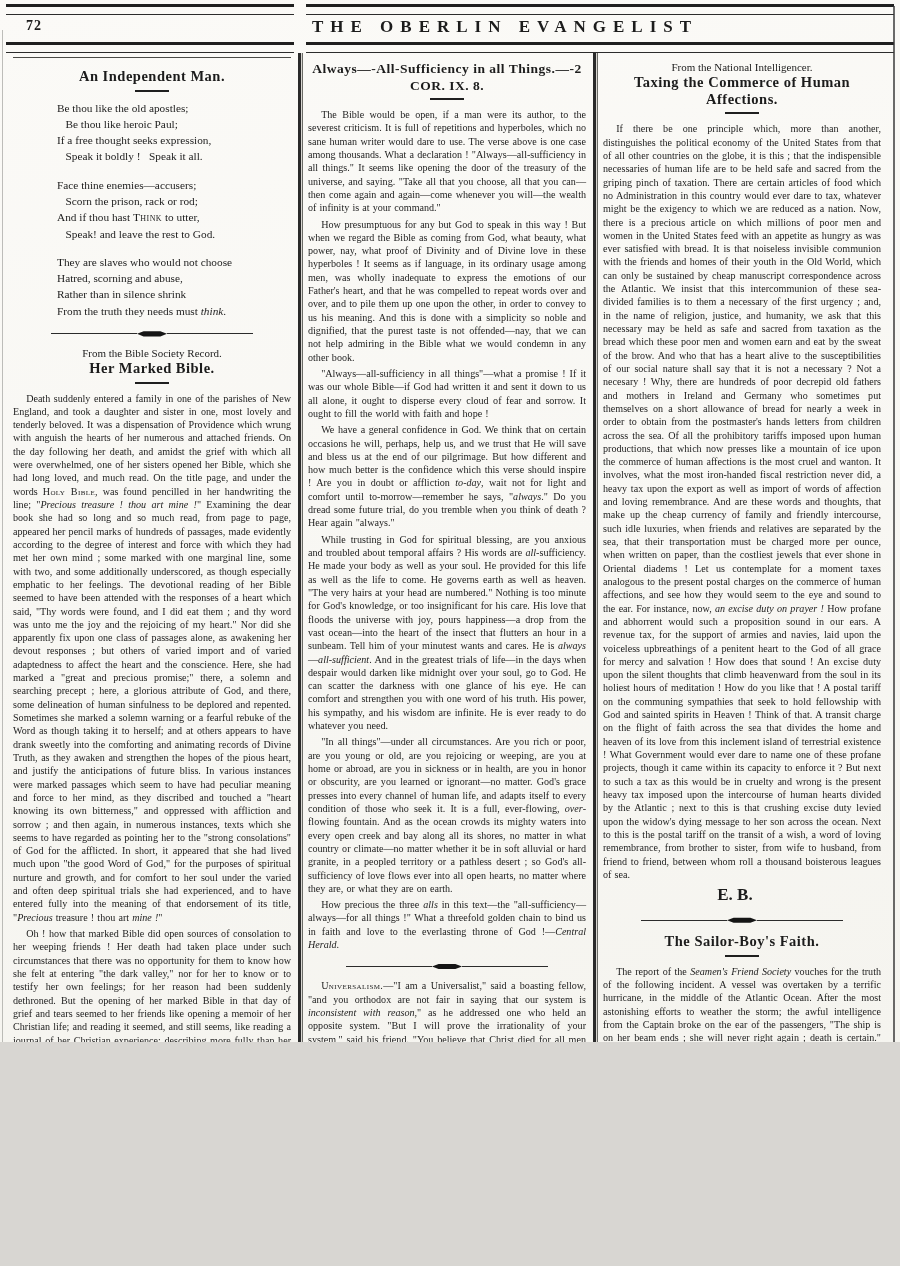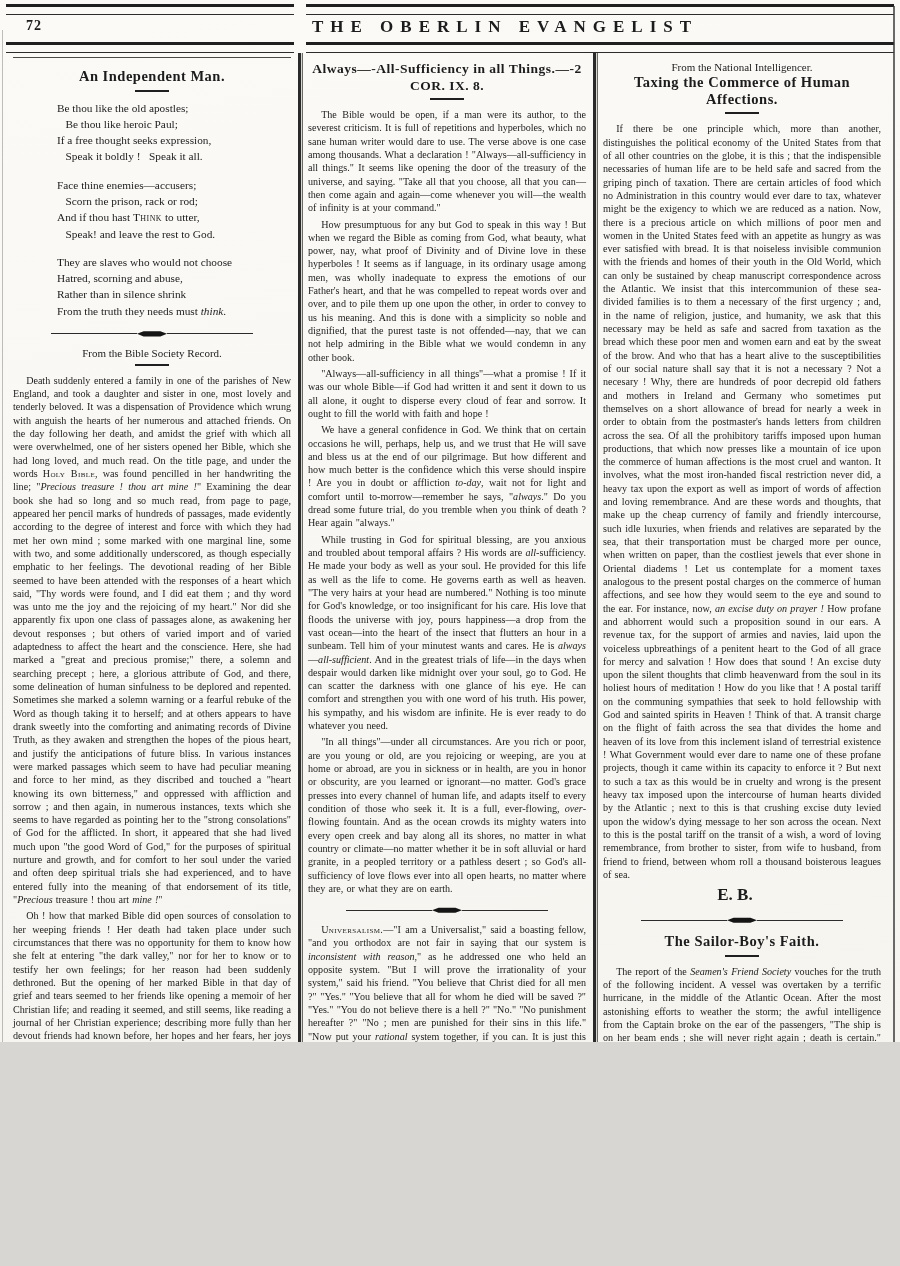--- a/index.html
+++ b/index.html
@@ -117,20 +117,21 @@
 From the truth they needs must <i>think</i>.</div>
         </div>
 
       <div class="orn">
         <span class="line"></span>
         <span class="dia"></span>
         <span class="line"></span>
       </div>
 
       <div class="source">From the Bible Society Record.</div>
+      <h2 class="art-title">Her Marked Bible.</h2>
       <div class="mini-rule"></div>
 
       <div class="body">
           <p>Death suddenly entered a family in one of the parishes of New England, and took a daughter and sister in one, most lovely and tenderly beloved.  It was a dispensation of Providence which wrung with anguish the hearts of her numerous and attached friends.  On the day following her death, and amidst the grief with which all were overwhelmed, one of her sisters opened her Bible, which she had long loved, and much read.  On the title page, and under the words <span class="sc">Holy Bible</span>, was found pencilled in her handwriting the line; "<i>Precious treasure ! thou art mine !</i>"  Examining the dear book she had so long and so much read, from page to page, appeared her pencil marks of hundreds of passages, made evidently according to the degree of interest and force with which they had met her own mind ; some marked with one marginal line, some with two, and some additionally underscored, as though especially emphatic to her feelings.  The devotional reading of her Bible seemed to have been attended with the responses of a heart which said, "Thy words were found, and I did eat them ; and thy word was unto me the joy and the rejoicing of my heart."  Nor did she apparently fix upon one class of passages alone, as awakening her devout responses ; but others of varied import and of varied adaptedness to affect the heart and the conscience.  Here, she had marked a "great and precious promise;" there, a solemn and searching precept ; here, a glorious attribute of God, and there, some delineation of human sinfulness to be deplored and repented.  Sometimes she marked a solemn warning or a fearful rebuke of the Word as though taking it to herself; and at others appears to have drank sweetly into the comforting and animating records of Divine Truth, as they awaken and strengthen the hopes of the pious heart, and justify the anticipations of future bliss.  In various instances were marked passages which seem to have had peculiar meaning and force to her mind, as they discribed and touched a "heart knowing its own bitterness," and oppressed with affliction and sorrow ; and then again, in numerous instances, texts which she seems to have regarded as pointing her to the "strong consolations" of God for the afflicted.  In short, it appeared that she had lived much upon "the good Word of God," for the purposes of spiritual nurture and growth, and for comfort to her soul under the varied and often deep spiritual trials she had experienced, and to have entered fully into the meaning of that endorsement of its title, "<i>Precious</i> treasure ! thou art <i>mine !</i>"</p>
           <p>Oh ! how that marked Bible did open sources of consolation to her weeping friends !  Her death had taken place under such circumstances that there was no opportunity for them to know how she felt at entering "the dark valley," nor for her to know or to testify her own feelings; for her reason had been suddenly dethroned.  But the opening of her marked Bible in that day of grief and tears seemed to her friends like opening a memoir of her Christian life;  and reading it seemed, and still seems, like reading a journal of her Christian experience;  describing more fully than her devout friends had known before, her hopes and her fears, her joys and her sorrows, her spiritual conflicts, perplexities, doubts, and consolations, through the promises of God in Christ Jesus.  Had a memoir of her life been brought into that which her sudden death had made desolate, it could hardly have received so welcome a reception as did her dear Bible.  When her funeral had been attended, and her friends had wept around her grave, and returned to their home, those pencil marks so full of instruction and of comfort concerning her were all copied into their Bibles, that they might read them again and again, for their own consolation, to help their thoughts of her spiritual life, and to confirm their hope that she had gone home to her mansion in the skies, and to "be forever with the Lord."</p>
         </div>
       <div class="sig">H. B.</div>
     </div>
 
     <div class="vrule"></div>
@@ -140,20 +141,21 @@
       <h2 class="art-title sm">COR. IX. 8.</h2>
       <div class="mini-rule"></div>
 
       <div class="body">
           <p>The Bible would be open, if a man were its author, to the severest criticism.  It is full of repetitions and hyperboles, which no sane human writer would dare to use.  The verse above is one case among thousands.  What a declaration !  "Always—all-sufficiency in all things."  It seems like opening the door of the treasury of the universe, and saying. "Take all that you choose, all that you can—then come again and again—come whenever you will—the wealth of infinity is at your command."</p>
           <p>How presumptuous for any but God to speak in this way !  But when we regard the Bible as coming from God, what beauty, what power, nay, what proof of Divinity and of Divine love in these hyperboles !  It seems as if language, in its ordinary usage among men, was wholly inadequate to express the emotions of our Father's heart, and that he was compelled to repeat words over and over, and to pile them up one upon the other, in order to convey to us his meaning.  And this is done with a simplicity so noble and dignified, that the purest taste is not offended—nay, that we can not help admiring in the Bible what we would condemn in any other book.</p>
           <p>"Always—all-sufficiency in all things"—what a promise !  If it was our whole Bible—if God had written it and sent it down to us all alone, it ought to disperse every cloud of fear and sorrow.  It ought to fill the world with faith and hope !</p>
           <p>We have a general confidence in God.  We think that on certain occasions he will, perhaps, help us, and we trust that He will save and bless us at the end of our pilgrimage.  But how different and how much better is the confidence which this verse should inspire !  Are you in doubt or affliction <i>to-day</i>, wait not for light and comfort until to-morrow—remember he says, "<i>always</i>."  Do you dread some future trial, do you tremble when you think of death ?  Hear again "always."</p>
           <p>While trusting in God for spiritual blessing, are you anxious and troubled about temporal affairs ?  His words are <i>all</i>-sufficiency.  He made your body as well as your soul.  He provided for this life as well as the life to come.  He governs earth as well as heaven.  "The very hairs at your head are numbered."  Nothing is too minute for God's knowledge, or too insignificant for his care.  His love that floods the universe with joy, pours happiness—a drop from the vast ocean—into the heart of the insect that flutters an hour in a sunbeam.  Tell him of your minutest wants and cares.  He is <i>always</i>—<i>all-sufficient</i>.  And in the greatest trials of life—in the days when despair would darken like midnight over your soul, go to God.  He can scatter the darkness with one glance of his eye.  He can comfort and strengthen you with one word of his truth.  His power, his sympathy, and his wisdom are infinite.  He is ever ready to do whatever you need.</p>
           <p>"In all things"—under all circumstances.  Are you rich or poor, are you young or old, are you rejoicing or weeping, are you at home or abroad, are you in sickness or in health, are you in honor or obscurity, are you learned or ignorant—no matter.  God's grace presses into every channel of human life, and adapts itself to every condition of those who seek it.  It is a full, ever-flowing, <i>over</i>-flowing fountain.  And as the ocean crowds its mighty waters into every open creek and bay along all its shores, no matter in what country or climate—no matter whether it be in soft alluvial or hard granite, in a peopled territory or a pathless desert ; so God's all-sufficiency of love flows ever into all open hearts, no matter where they are, or what they are on earth.</p>
+          <p>How precious the three <i>alls</i> in this text—the "all-sufficiency—always—for all things !"  What a threefold golden chain to bind us in faith and love to the everlasting throne of God !—<i>Central Herald</i>.</p>
         </div>
 
       <div class="orn">
         <span class="line"></span>
         <span class="dia"></span>
         <span class="line"></span>
       </div>
 
       <div class="body">
           <p><span class="sc">Universalism.</span>—"I am a Universalist," said a boasting fellow, "and you orthodox are not fair in saying that our system is <i>inconsistent with reason</i>," as he addressed one who held an opposite system.  "But I will prove the irrationality of your system," said his friend.  "You believe that Christ died for all men ?"  "Yes."  "You believe that all for whom he died will be saved ?"  "Yes."  "You do not believe there is a hell ?"  "No."  "No punishment hereafter ?"  "No ; men are punished for their sins in this life."  "Now put your <i>rational</i> system together, if you can.  It is just this—that Christ died to save all men from <i>nothing at all</i> :—not from hell, for their is none—not from punishment in a future state of being, for he receives his whole punishment in this life.  Yours is the maniac effort of seeing a man on dry land, in no danger of being drowned, and, at an immense expense, throwing to him ropes and life-preservers.  What glaring absurdity !  Your boasted religion is stark <i>infidelity !</i>  If you believed the Bible, you would believe as I do."</p>

